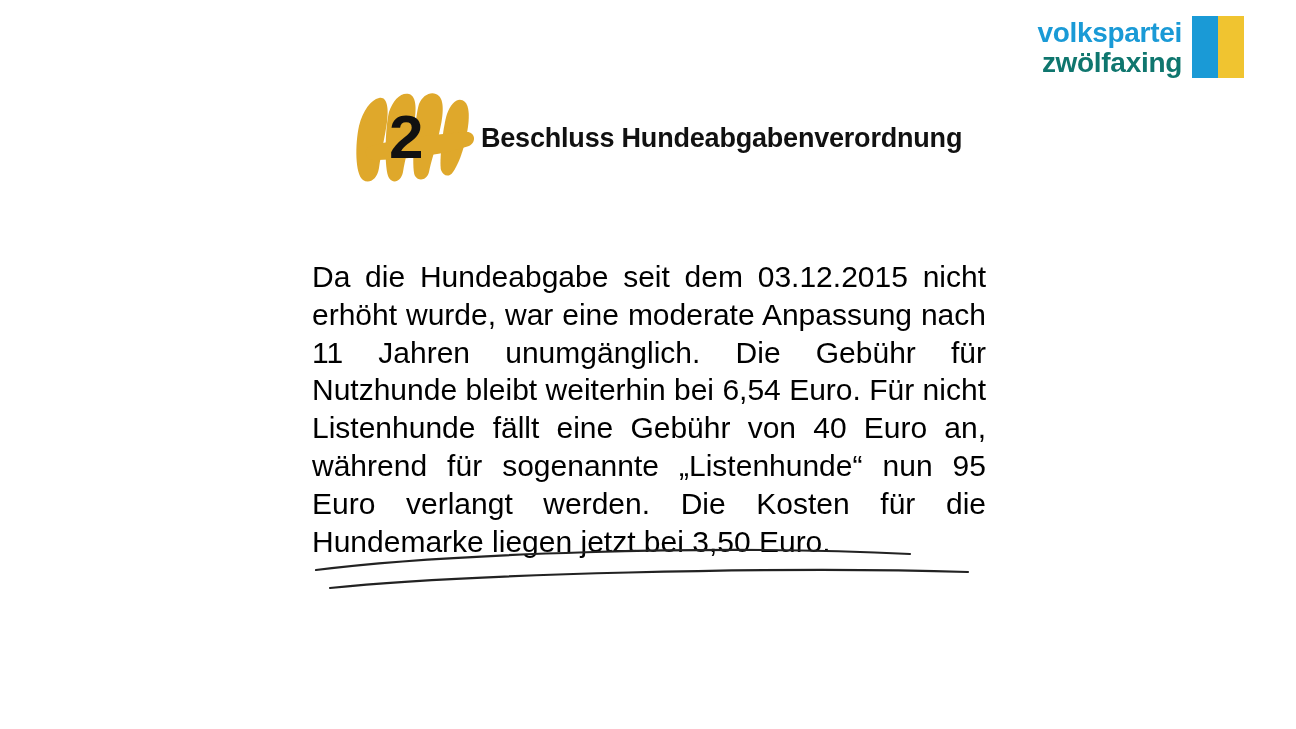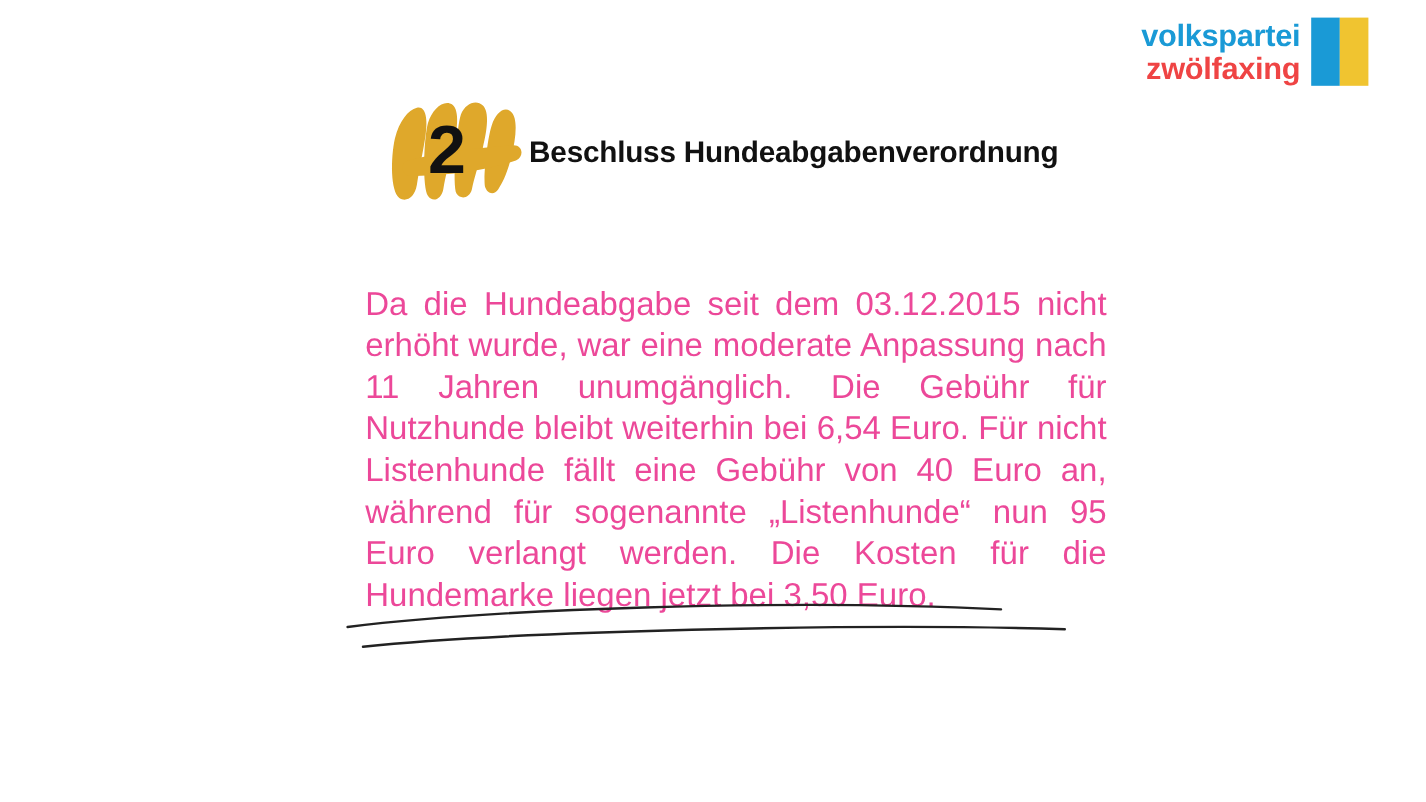--- a/index.html
+++ b/index.html
@@ -32,21 +32,21 @@
   .logo-line1 {
     font-size: 28px;
     font-weight: 700;
     color: #1a9ad6;
     letter-spacing: -0.3px;
     display: block;
   }
   .logo-line2 {
     font-size: 28px;
     font-weight: 700;
-    color: #ef4444;
+    color: #0f766e;
     letter-spacing: -0.3px;
     display: block;
   }
   .flag {
     width: 52px;
     height: 62px;
     display: flex;
   }
   .flag-left {
     width: 50%;
@@ -100,23 +100,22 @@
   
   .body-copy {
     position: absolute;
     top: 228px;
     left: 312px;
     width: 674px;
     font-size: 30px;
     line-height: 1.26;
     text-align: justify;
     text-justify: inter-word;
-    color: #ec4899;
+    color: #000000;
     font-weight: 400;
-    margin-left: 20px;
   }
 
   
   .swoosh {
     position: absolute;
     top: 538px;
     left: 312px;
     width: 680px;
     height: 70px;
   }

